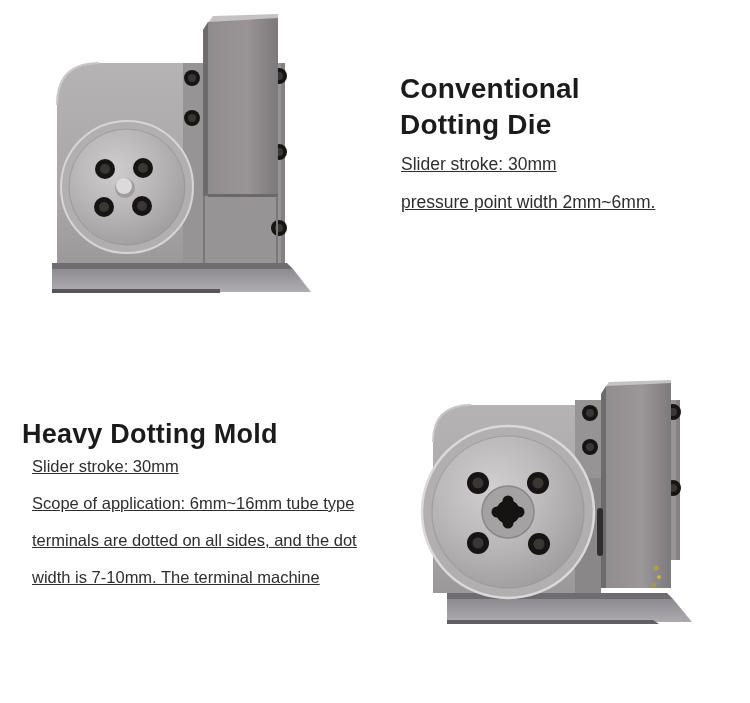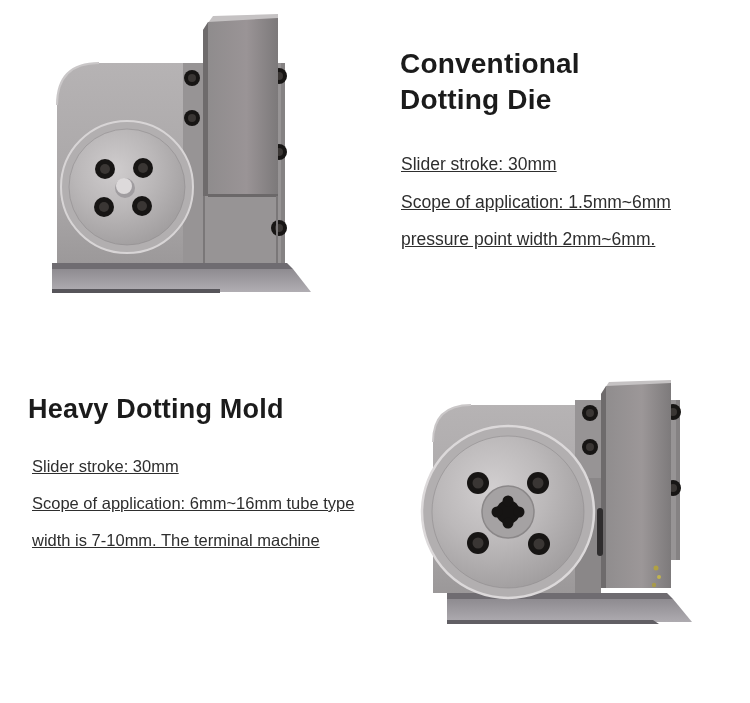--- a/index.html
+++ b/index.html
@@ -13,23 +13,24 @@
   }
   .figure { position: absolute; }
   .fig-1 { left: 25px; top: 4px; width: 310px; height: 292px; }
   .fig-2 { left: 413px; top: 378px; width: 300px; height: 255px; }
 
   .product-title {
     position: absolute;
     font-weight: bold;
     color: var(--text-heading, #1b1b1b);
     letter-spacing: 0.2px;
+    margin-top: 25px;
   }
   .title-1 { left: 400px; top: 46px; width: 340px; font-size: 28px; line-height: 36px; }
-  .title-2 { left: 28px;  top: 392px; width: 380px; font-size: 27px; line-height: 34px; }
+  .title-2 { left: 22px;  top: 392px; width: 380px; font-size: 27px; line-height: 34px; }
 
   .spec-block {
     position: absolute;
     color: var(--text-body, #2e2e2e);
     text-decoration: underline;
   }
   .specs-1 { left: 401px; top: 146px; width: 345px; font-size: 17.5px; line-height: 37.5px; }
   .specs-2 { left: 32px;  top: 448px; width: 385px; font-size: 16.5px; line-height: 37px; }
   .spec-line { white-space: nowrap; }
 </style>
@@ -120,31 +121,31 @@
     </svg>
   </div>
 
   <div class="product-title title-1">
     <div>Conventional</div>
     <div>Dotting Die</div>
   </div>
 
   <div class="spec-block specs-1">
     <div class="spec-line">Slider stroke: 30mm</div>
-    <div class="spec-line">Scope of application: 1.5mm~6mm</div>
     <div class="spec-line">pressure point width 2mm~6mm.</div>
   </div>
 
   <div class="product-title title-2">
     <div>Heavy Dotting Mold</div>
   </div>
 
   <div class="spec-block specs-2">
     <div class="spec-line">Slider stroke: 30mm</div>
     <div class="spec-line">Scope of application: 6mm~16mm tube type</div>
+    <div class="spec-line">terminals are dotted on all sides, and the dot</div>
     <div class="spec-line">width is 7-10mm. The terminal machine</div>
   </div>
 
   <div class="figure fig-2" role="img" aria-label="Heavy dotting mold: metal body with large round four-bolt disc with splined center hole and vertical slider block on base plate">
     <svg width="300" height="255" viewBox="0 0 300 255">
       <defs>
         <radialGradient id="gDisc2" cx="40%" cy="35%" r="78%">
           <stop offset="0%" stop-color="#d2cfd0"></stop>
           <stop offset="45%" stop-color="#bcb9ba"></stop>
           <stop offset="100%" stop-color="#999697"></stop>

